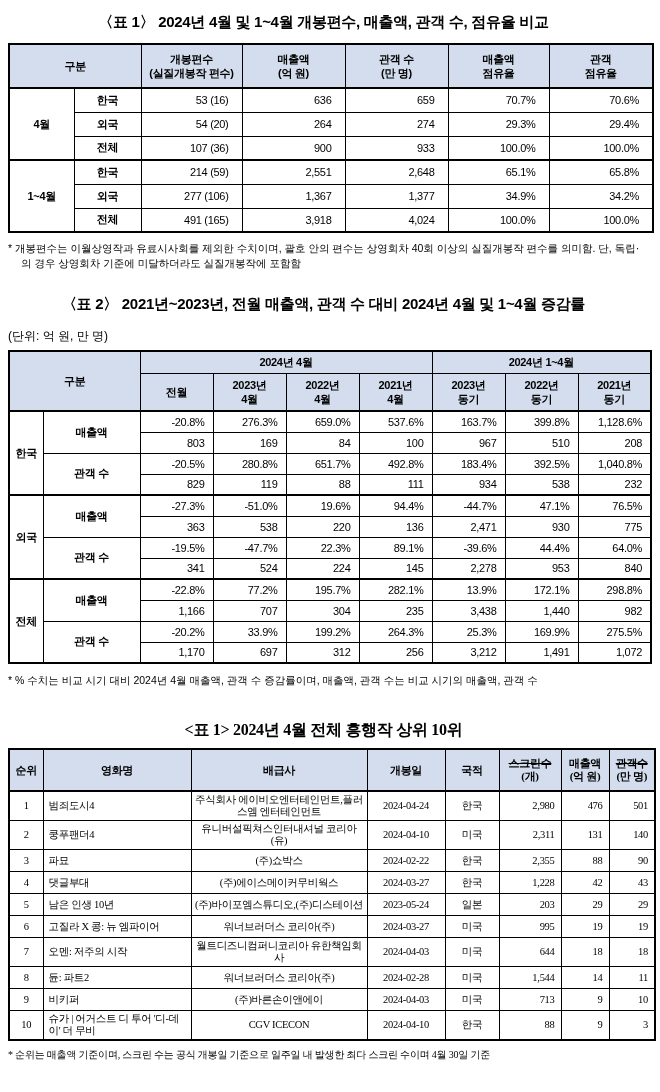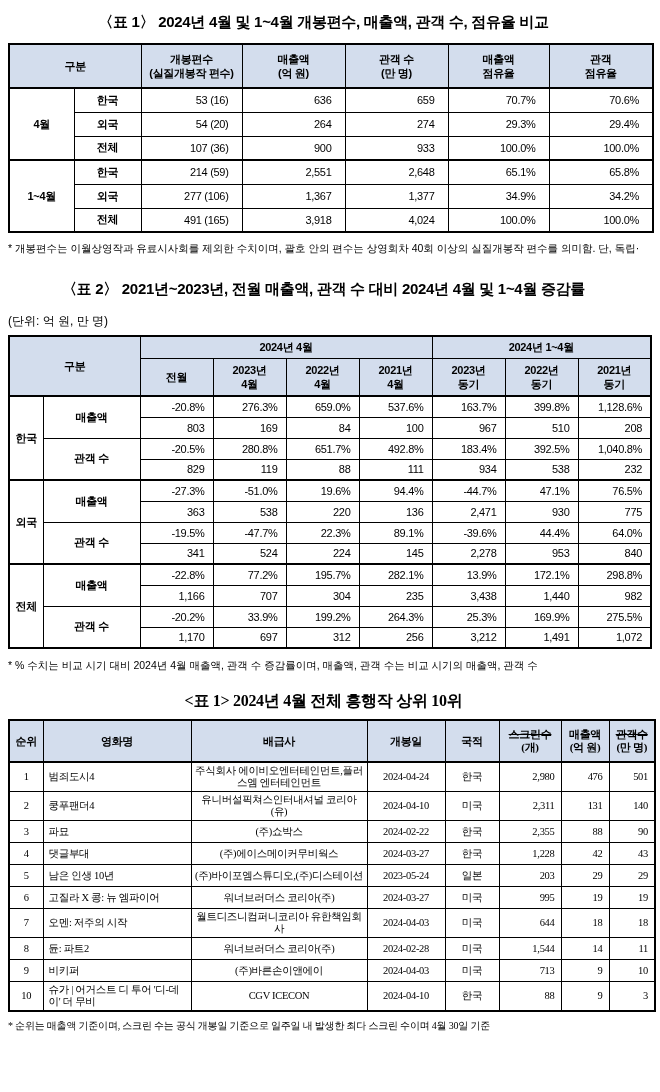--- a/index.html
+++ b/index.html
@@ -28,21 +28,21 @@
 #title2{margin-top:24px}
 .unit{font-size:12px;margin:14px 2px 5px 0}
 #t2{width:642px}
 #t2 .ghead{height:22px}
 #t2 .shead th{height:38px}
 #t2 tbody tr{height:21px}
 #t2 .num{padding-right:8px}
 .fn2{font-size:10.5px;margin-top:10px;white-space:nowrap;overflow:hidden}
 
 .serif{font-family:"Liberation Serif",serif}
-#title3{margin-top:18px;font-size:16px}
+#title3{margin-top:32px;font-size:16px}
 #t3{width:646px;margin-top:7px}
 #t3 th{height:42px;line-height:13px}
 #t3 tbody tr{height:22px}
 #t3 td{font-size:10.5px;line-height:12px;padding:2px 2px}
 #t3 .movie{text-align:left;padding-left:5px}
 #t3 .num{text-align:right;padding-right:6px}
 .strike{text-decoration:line-through}
 .fn3{font-weight:normal;font-size:10px;margin-top:7px;letter-spacing:-0.2px;white-space:nowrap;overflow:hidden}
 </style>
 </head>
@@ -136,20 +136,21 @@
         <td class="num">3,918</td>
         <td class="num">4,024</td>
         <td class="num">100.0%</td>
         <td class="num">100.0%</td>
       </tr>
     </tbody>
   </table>
 
   <div class="fn">
     <div>* 개봉편수는 이월상영작과 유료시사회를 제외한 수치이며, 괄호 안의 편수는 상영회차 40회 이상의 실질개봉작 편수를 의미함. 단, 독립·예술</div>
+    <div class="cont">의 경우 상영회차 기준에 미달하더라도 실질개봉작에 포함함</div>
   </div>
 
   <div class="ttl" id="title2">〈표 2〉 2021년~2023년, 전월 매출액, 관객 수 대비 2024년 4월 및 1~4월 증감률</div>
   <div class="unit">(단위: 억 원, 만 명)</div>
 
   <table id="t2">
     <colgroup>
         <col style="width:34px">
         <col style="width:97px">
         <col style="width:73px">

